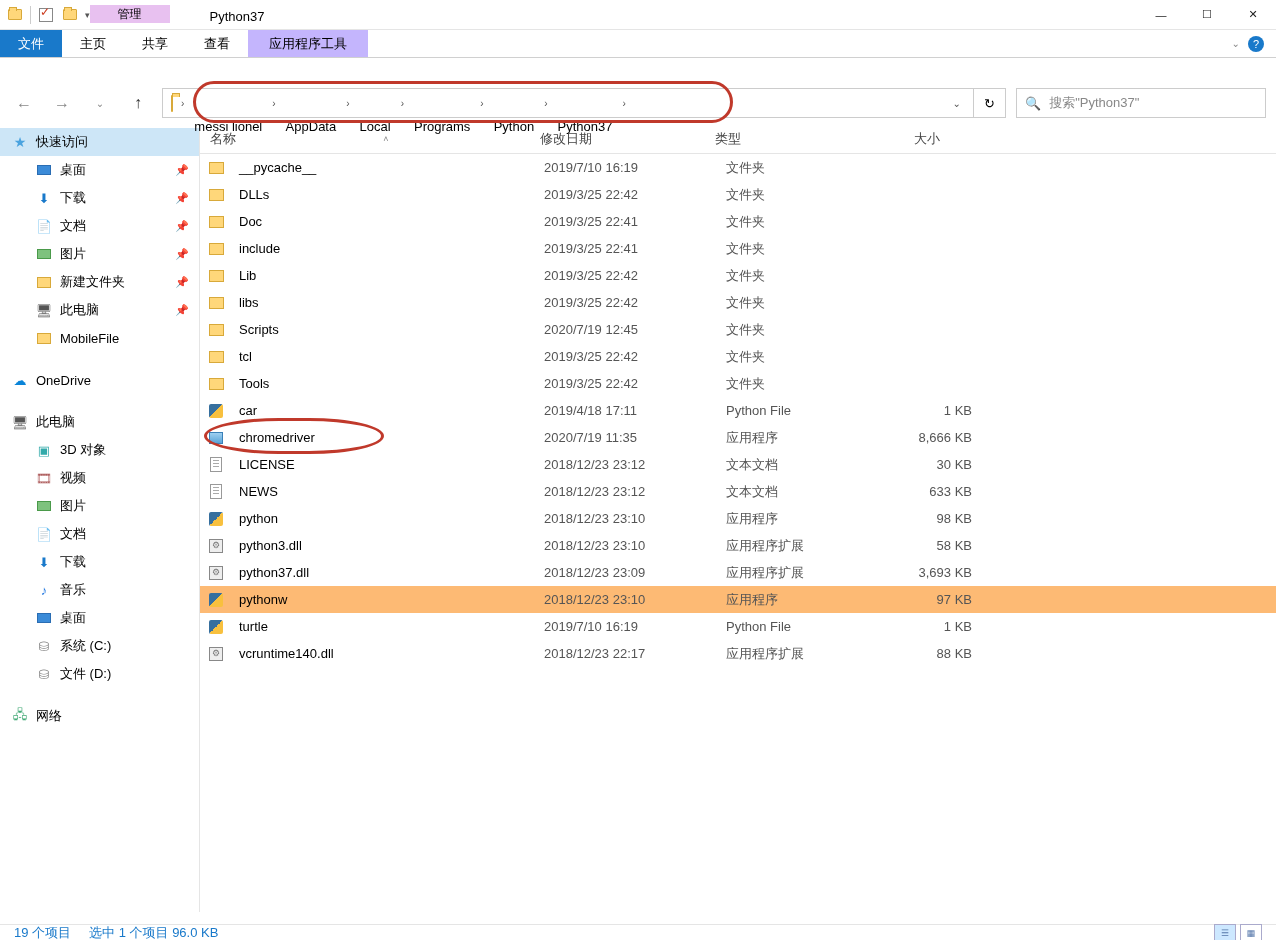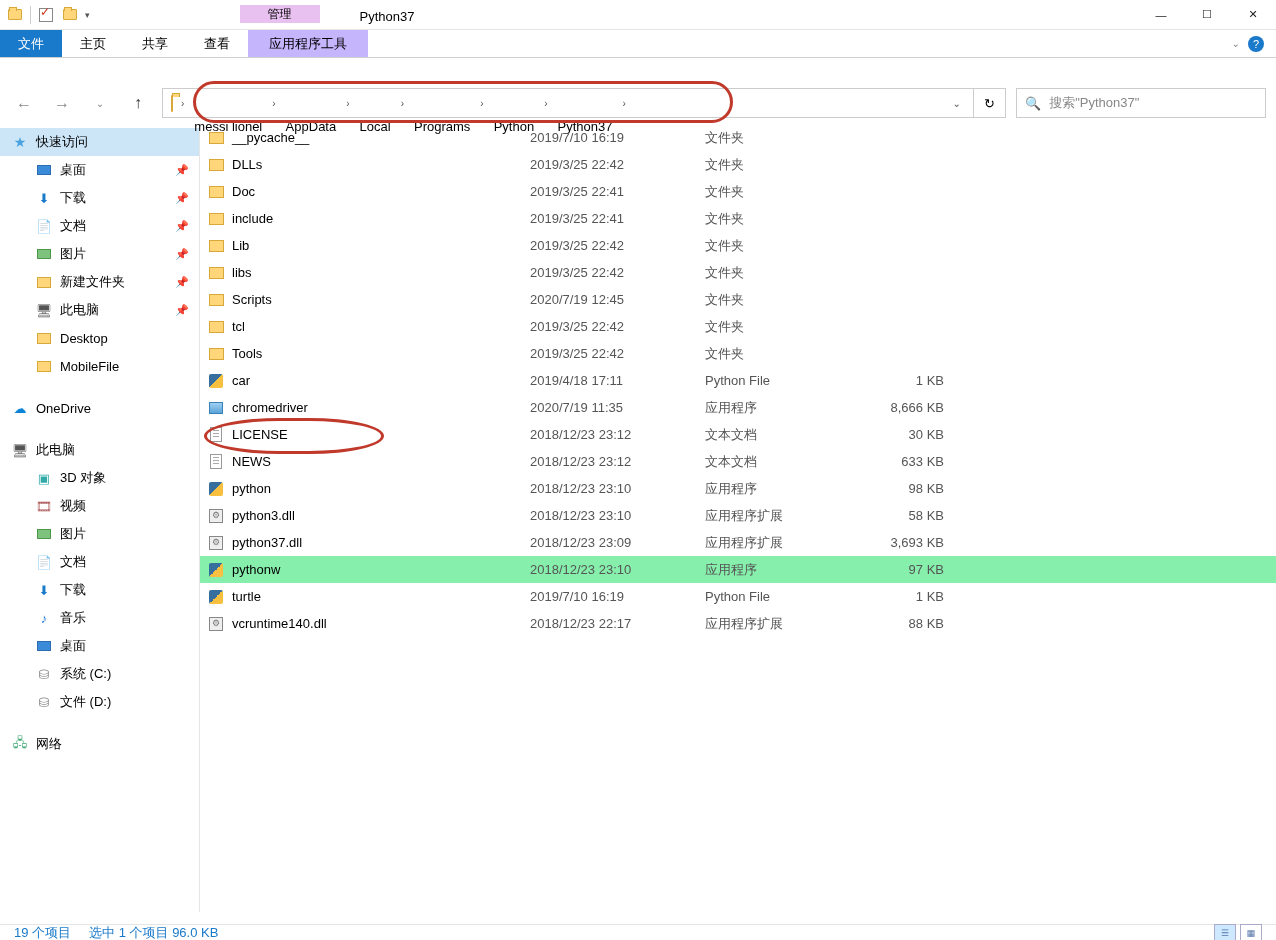--- a/index.html
+++ b/index.html
@@ -8,21 +8,21 @@
 
 .titlebar { height: 30px; display: flex; align-items: center; background: #fff; border-bottom: 1px solid #e5e5e5; }
 .titlebar-qat { display: flex; align-items: center; padding-left: 6px; gap: 6px; }
 .qat-icon { width: 18px; height: 18px; display: flex; align-items: center; justify-content: center; }
 .folder-glyph { width: 14px; height: 11px; background: #ffd77a; border: 1px solid #d8a93a; border-radius: 1px; position: relative; }
 .folder-glyph::before { content:""; position:absolute; top:-3px; left:0; width:6px; height:3px; background:#ffd77a; border:1px solid #d8a93a; border-bottom:none; }
 .qat-divider { width:1px; height:18px; background:#ccc; }
 .qat-check { width:14px; height:14px; border:1px solid #888; position:relative; }
 .qat-check::after { content:"✓"; color:#cc3b1f; font-size:12px; position:absolute; top:-4px; left:0; }
 .qat-chevron { font-size: 9px; color: #555; }
-.titleblock { display:flex; align-items:flex-start; margin-left: 150px; }
+.titleblock { display:flex; align-items:flex-start; }
 .contextual-tab { background:#e8c1f0; height:18px; padding:0 28px; font-size:12px; display:flex; align-items:center; }
 .title-text { margin-left: 40px; padding-top:4px; font-size: 13px; }
 .window-controls { margin-left:auto; display:flex; }
 .window-btn { width:46px; height:30px; display:flex; align-items:center; justify-content:center; color:#222; font-size:11px; }
 
 
 .ribbon { height: 28px; display:flex; align-items:stretch; border-bottom: 1px solid #d0d0d0; background:#fff; position:relative; }
 .ribbon-tab { padding: 0 18px; display:flex; align-items:center; font-size:13px; }
 .ribbon-tab.file { background:#1979ca; color:#fff; }
 .ribbon-tab.contextual { background:#c4b5fd; width: 120px; justify-content:center; }
@@ -69,22 +69,22 @@
 .content { flex:1; position:relative; }
 .col-headers { height:30px; display:flex; align-items:center; border-bottom: 1px solid #e5e5e5; font-size:13px; color:#444; user-select:none; }
 .col-headers > div { padding-left: 10px; }
 .col-name { width: 330px; display:flex; align-items:center; gap:6px; }
 .sort-indicator { font-size:9px; color:#888; flex:1; text-align:center; }
 .col-date { width: 175px; }
 .col-type { width: 155px; }
 .col-size { width: 90px; text-align:right; padding-right:10px; }
 
 .file-list { }
-.file-row { height:27px; display:flex; align-items:center; font-size:13px; padding-left:6px; }
-.file-row.selected { background:#86efac; }
+.file-row { height:27px; display:flex; align-items:center; font-size:13px; padding-left:6px;gap:7px; }
+.file-row.selected { background:#fdba74; }
 .file-icon { width:20px; display:flex; justify-content:center; margin-right:6px; }
 .fname { width: 298px; }
 .fdate { width: 175px; color:#555; }
 .ftype { width: 155px; color:#555; }
 .fsize { width: 90px; text-align:right; color:#555; padding-right:6px; }
 
 .icon-f { width:15px; height:12px; background:#ffd77a; border:1px solid #d8a93a; }
 .icon-txt { width:12px; height:15px; background:#fff; border:1px solid #999; position:relative; }
 .icon-txt::after { content:""; position:absolute; top:2px; left:2px; right:2px; height:1px; background:#aaa; box-shadow: 0 3px 0 #aaa, 0 6px 0 #aaa; }
 .icon-exe { width:14px; height:12px; background:linear-gradient(#9ecff0,#5ba4d8); border:1px solid #3a80b8; }
@@ -220,26 +220,20 @@
         <span class="nav-icon">
           <span style="color:#555">🖥</span>
         </span>
         <span>此电脑</span>
         <span class="pin">📌</span>
       </div>
       <div class="sidebar-item indent">
         <span class="nav-icon">
           <span class="icon-folder-sm"></span>
         </span>
-        <span>Desktop</span>
-      </div>
-      <div class="sidebar-item indent">
-        <span class="nav-icon">
-          <span class="icon-folder-sm"></span>
-        </span>
         <span>MobileFile</span>
       </div>
       <div style="height: 14px;"></div>
       <div class="sidebar-item header">
         <span class="nav-icon">
           <span class="icon-onedrive">☁</span>
         </span>
         <span>OneDrive</span>
       </div>
       <div style="height: 14px;"></div>
@@ -305,20 +299,29 @@
       </div>
       <div style="height: 14px;"></div>
       <div class="sidebar-item header">
         <span class="nav-icon">
           <span class="icon-net">🖧</span>
         </span>
         <span>网络</span>
       </div>
     </div>
   <div class="content">
+    <div class="col-headers">
+      <div class="col-name">
+        <span>名称</span>
+        <span class="sort-indicator">˄</span>
+      </div>
+      <div class="col-date">修改日期</div>
+      <div class="col-type">类型</div>
+      <div class="col-size">大小</div>
+    </div>
     <div class="file-list" id="file-list">
         <div class="file-row">
           <span class="file-icon">
             <span class="icon-f"></span>
           </span>
           <span class="fname">__pycache__</span>
           <span class="fdate">2019/7/10 16:19</span>
           <span class="ftype">文件夹</span>
           <span class="fsize"></span>
         </div>

